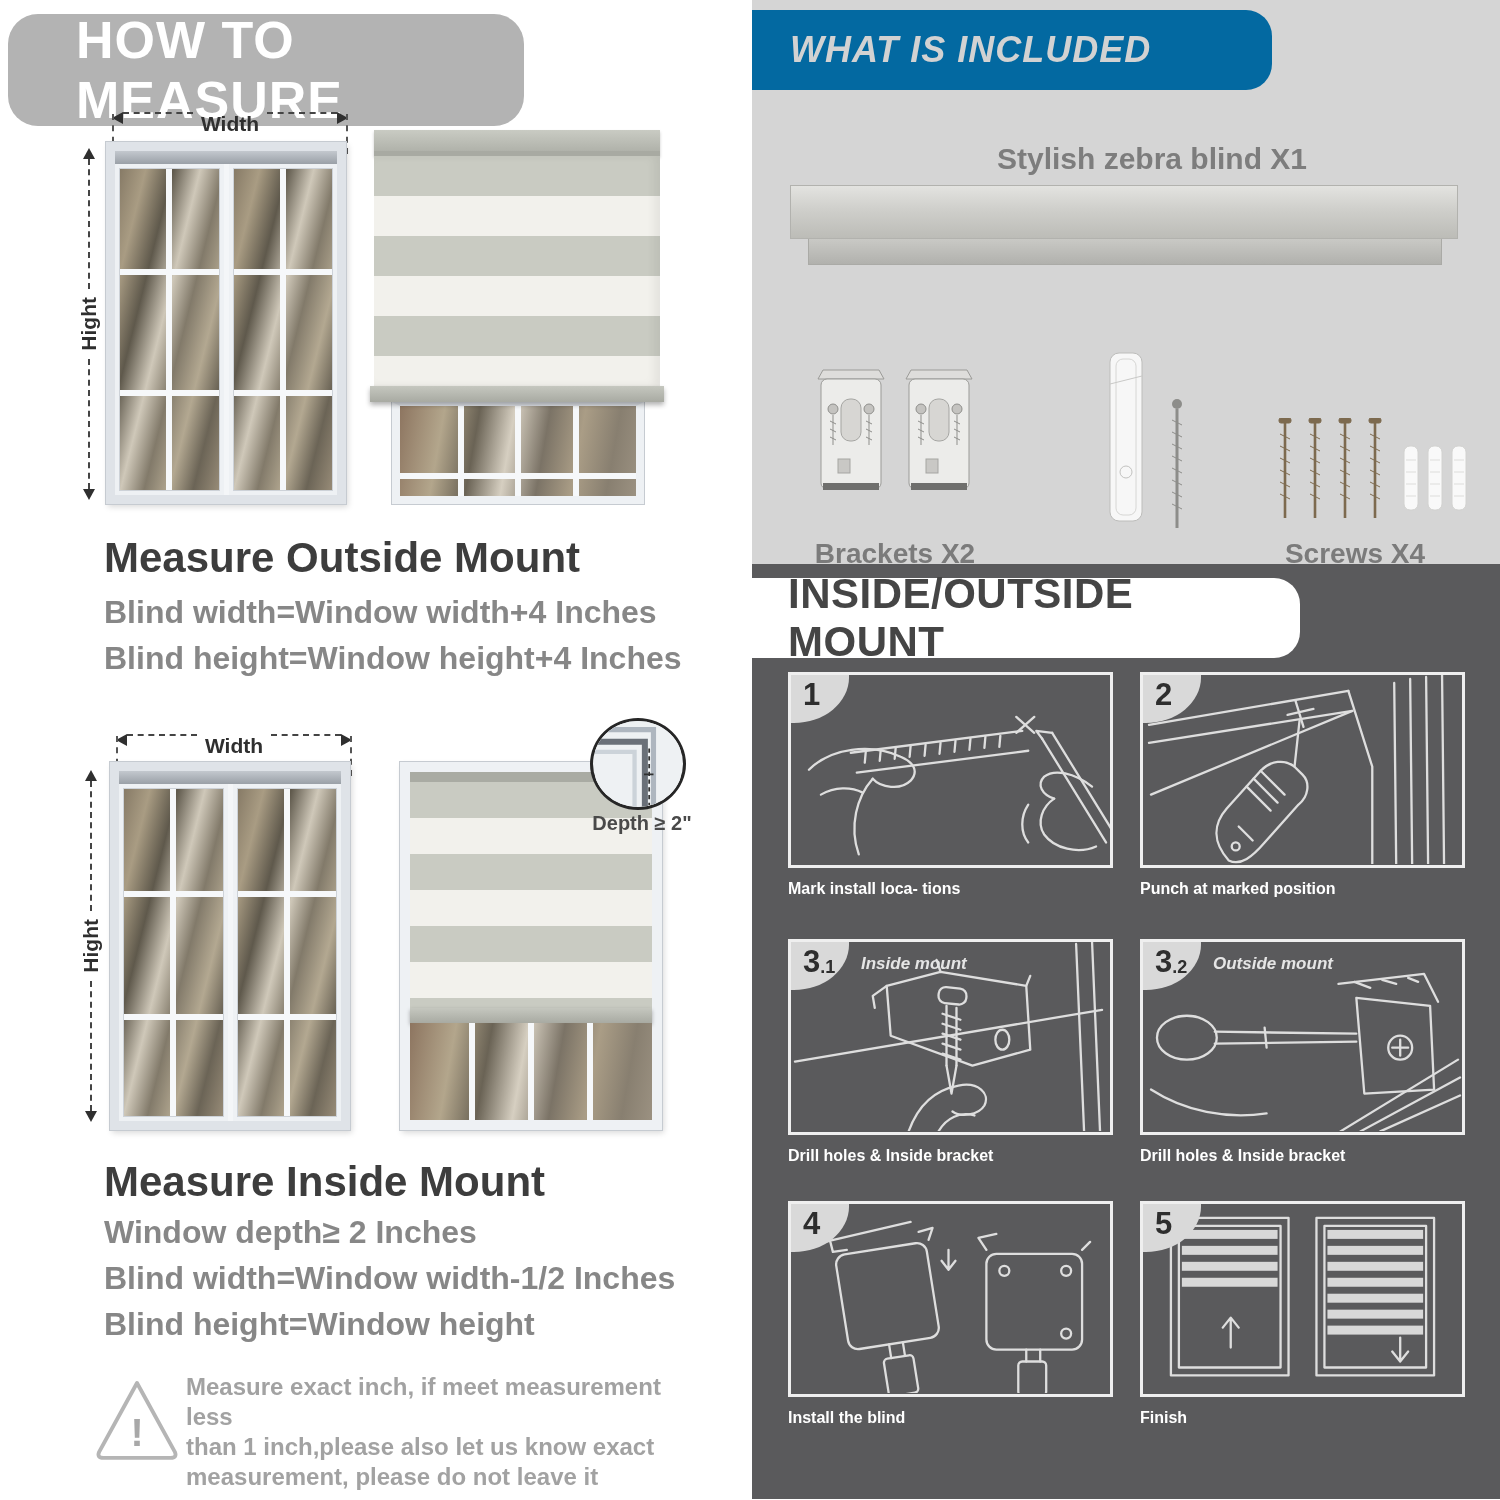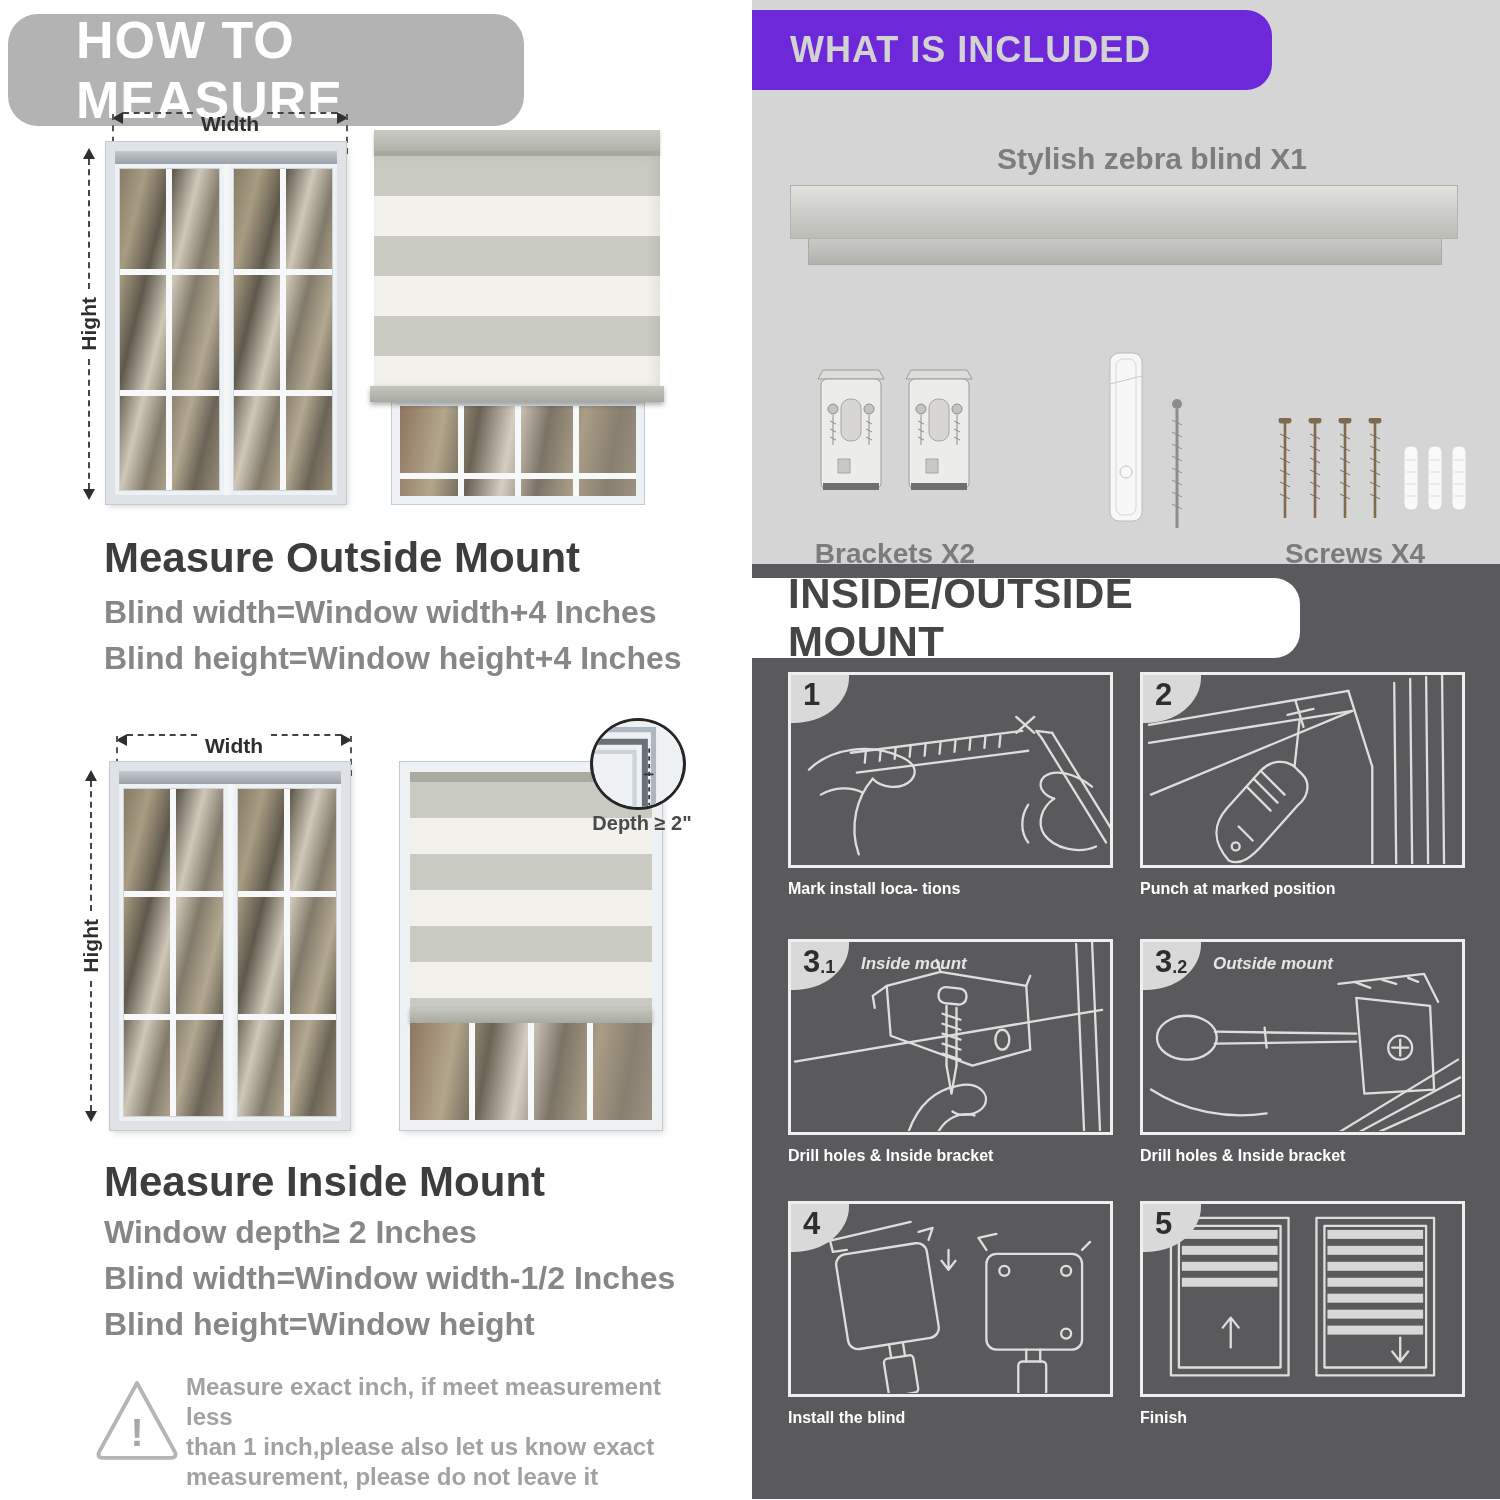--- a/index.html
+++ b/index.html
@@ -71,22 +71,22 @@
   .depth-label{position:absolute;left:574px;top:812px;width:136px;text-align:center;font-size:20px;font-weight:bold;color:#4a4a4a;z-index:6;}
 
   
   .m-head{position:absolute;left:104px;font-size:42px;font-weight:bold;color:#3d3d3d;}
   .m-line{position:absolute;left:104px;font-size:32px;font-weight:bold;color:#878787;}
   .warn-text{position:absolute;left:186px;top:1372px;width:480px;font-size:24px;font-weight:bold;color:#a2a2a2;line-height:30px;}
   .warn-tri{position:absolute;left:94px;top:1374px;width:86px;height:92px;}
 
   
   .panel-included{position:absolute;left:752px;top:0;width:748px;height:565px;background:#d5d5d5;}
-  .wii-box{position:absolute;left:0;top:10px;width:520px;height:80px;background:#6d28d9;border-radius:0 26px 26px 0;
-    display:flex;align-items:center;padding-left:38px;}
+  .wii-box{position:absolute;left:0;top:10px;width:520px;height:80px;background:#0369a1;border-radius:0 26px 26px 0;
+    display:flex;align-items:center;padding-left:38px;font-style:italic;}
   .wii-box .t{font-size:36px;font-weight:bold;color:#d2d2d2;letter-spacing:1px;}
   .blind-label{position:absolute;left:170px;top:142px;width:460px;text-align:center;font-size:30px;font-weight:bold;color:#7d7d7d;}
   .bar{position:absolute;left:38px;top:185px;width:668px;height:54px;border:1px solid #b2b2ae;
     background:linear-gradient(180deg,#e3e3e0 0%,#cfcfcb 45%,#bcbcb7 100%);}
   .bar-lip{position:absolute;left:56px;top:239px;width:634px;height:26px;border:1px solid #aaaaa6;border-top:none;
     background:linear-gradient(180deg,#c9c9c5,#b1b1ad);}
   .hw{position:absolute;display:flex;}
   .hw-label{position:absolute;top:538px;text-align:center;font-size:28px;font-weight:bold;color:#7b7b7b;}
 
   

